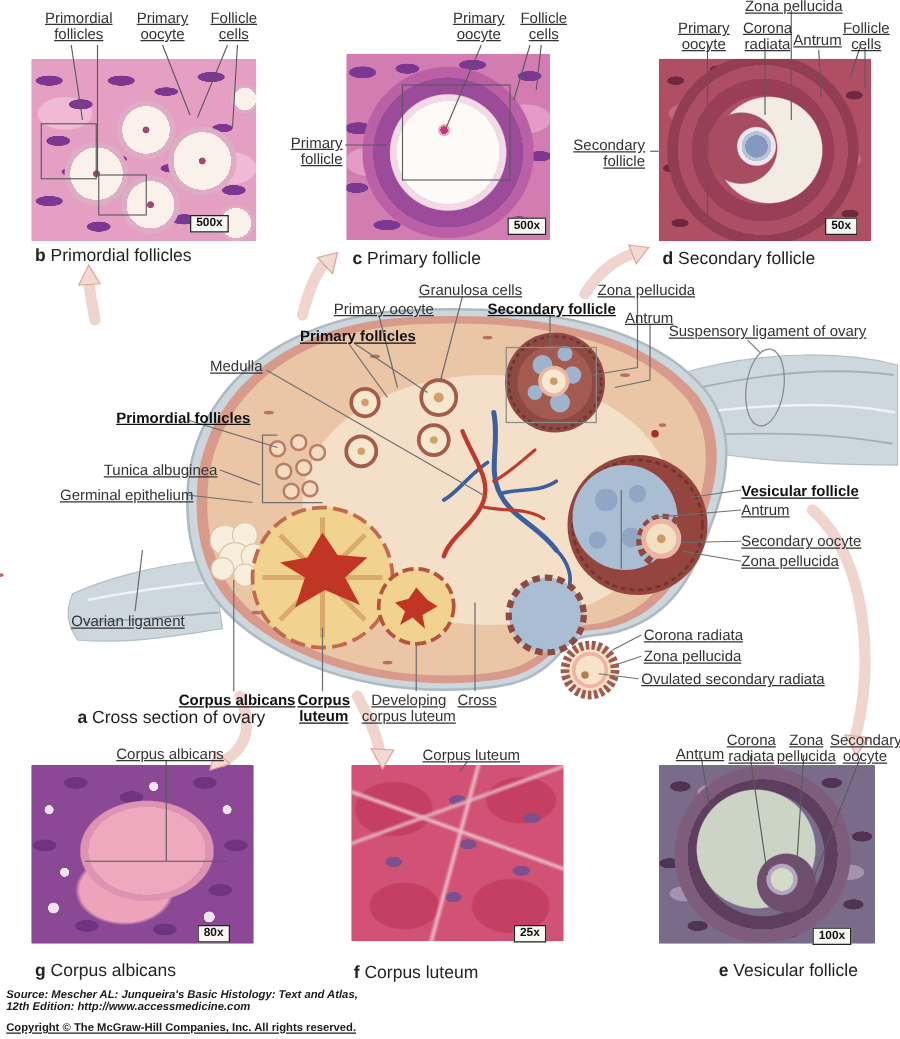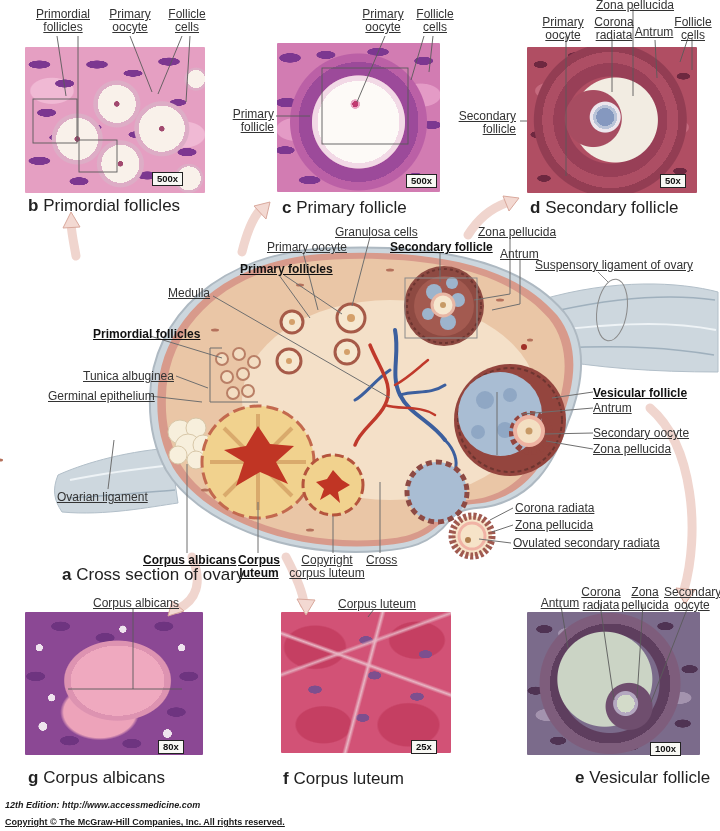--- a/index.html
+++ b/index.html
@@ -3,21 +3,21 @@
 <meta charset="utf-8">
 <style>
   html,body{margin:0;padding:0;background:#ffffff;}
   #stage{position:relative;width:720px;height:831px;background:#ffffff;overflow:hidden;
          font-family:"Liberation Sans",sans-serif;color:#2b2b2b;}
   .img{position:absolute;border-radius:1px;}
   .lbl{position:absolute;font-size:12px;line-height:1.08;color:#333;text-align:center;z-index:6;text-decoration:underline;}
   .lbl.b{font-weight:bold;color:#111;}
   .lbl.left{text-align:left;}
   .lbl.right{text-align:right;}
-  .cap{position:absolute;font-size:17px;color:#222;z-index:6;}
+  .cap{position:absolute;font-size:14px;color:#222;z-index:6;}
   .cap b{font-weight:bold;}
   .mag{position:absolute;background:#f8f8f4;border:1px solid #222;color:#111;
        font-size:9.5px;font-weight:bold;padding:0px 4px;line-height:12px;z-index:7;}
   svg.overlay{position:absolute;left:0;top:0;z-index:4;pointer-events:none;}
   svg.art{position:absolute;left:0;top:0;z-index:1;}
   .src{position:absolute;left:5px;font-size:9px;font-style:italic;font-weight:bold;color:#1a1a1a;z-index:6;}
   .src.u{text-decoration:underline;font-style:normal;}
 
   
   #img-b{left:25px;top:47px;width:180px;height:146px;background-color:#e59fc2;background-image:
@@ -378,35 +378,36 @@
   <div class="lbl left" style="left:57px;top:491px;">Ovarian ligament</div>
   <div class="lbl left b" style="left:593px;top:387px;">Vesicular follicle</div>
   <div class="lbl left" style="left:593px;top:402px;">Antrum</div>
   <div class="lbl left" style="left:593px;top:427px;">Secondary oocyte</div>
   <div class="lbl left" style="left:593px;top:443px;">Zona pellucida</div>
   <div class="lbl left" style="left:515px;top:502px;">Corona radiata</div>
   <div class="lbl left" style="left:515px;top:519px;">Zona pellucida</div>
   <div class="lbl left" style="left:513px;top:537px;">Ovulated secondary radiata</div>
   <div class="lbl left b" style="left:143px;top:554px;">Corpus albicans</div>
   <div class="lbl b" style="left:234px;top:554px;width:50px;">Corpus luteum</div>
-  <div class="lbl" style="left:289px;top:554px;width:76px;">Copyright corpus luteum</div>
+  <div class="lbl" style="left:289px;top:554px;width:76px;">Developing corpus luteum</div>
   <div class="lbl left" style="left:366px;top:554px;">Cross</div>
   <div class="cap" style="left:62px;top:565px;"><b>a</b> <span>Cross section of ovary</span></div>
 
   <div class="lbl left" style="left:93px;top:597px;">Corpus albicans</div>
   <div class="mag" style="left:158px;top:740px;">80x</div>
   <div class="cap" style="left:28px;top:768px;"><b>g</b> <span>Corpus albicans</span></div>
 
   <div class="lbl left" style="left:338px;top:598px;">Corpus luteum</div>
   <div class="mag" style="left:411px;top:740px;">25x</div>
   <div class="cap" style="left:283px;top:769px;"><b>f</b> <span>Corpus luteum</span></div>
 
   <div class="lbl" style="left:538px;top:597px;width:44px;">Antrum</div>
   <div class="lbl" style="left:577px;top:586px;width:48px;">Corona radiata</div>
   <div class="lbl" style="left:620px;top:586px;width:50px;">Zona pellucida</div>
   <div class="lbl" style="left:664px;top:586px;width:56px;">Secondary oocyte</div>
   <div class="mag" style="left:650px;top:742px;">100x</div>
   <div class="cap" style="left:527px;top:768px;margin-left:48px;"><b>e</b> <span>Vesicular follicle</span></div>
 
+  <div class="src" style="top:790px;">Source: Mescher AL: Junqueira's Basic Histology: Text and Atlas,</div>
   <div class="src" style="top:800px;">12th Edition: http://www.accessmedicine.com</div>
   <div class="src u" style="top:817px;">Copyright © The McGraw-Hill Companies, Inc. All rights reserved.</div>
 
 </div>
 
 </body></html>

